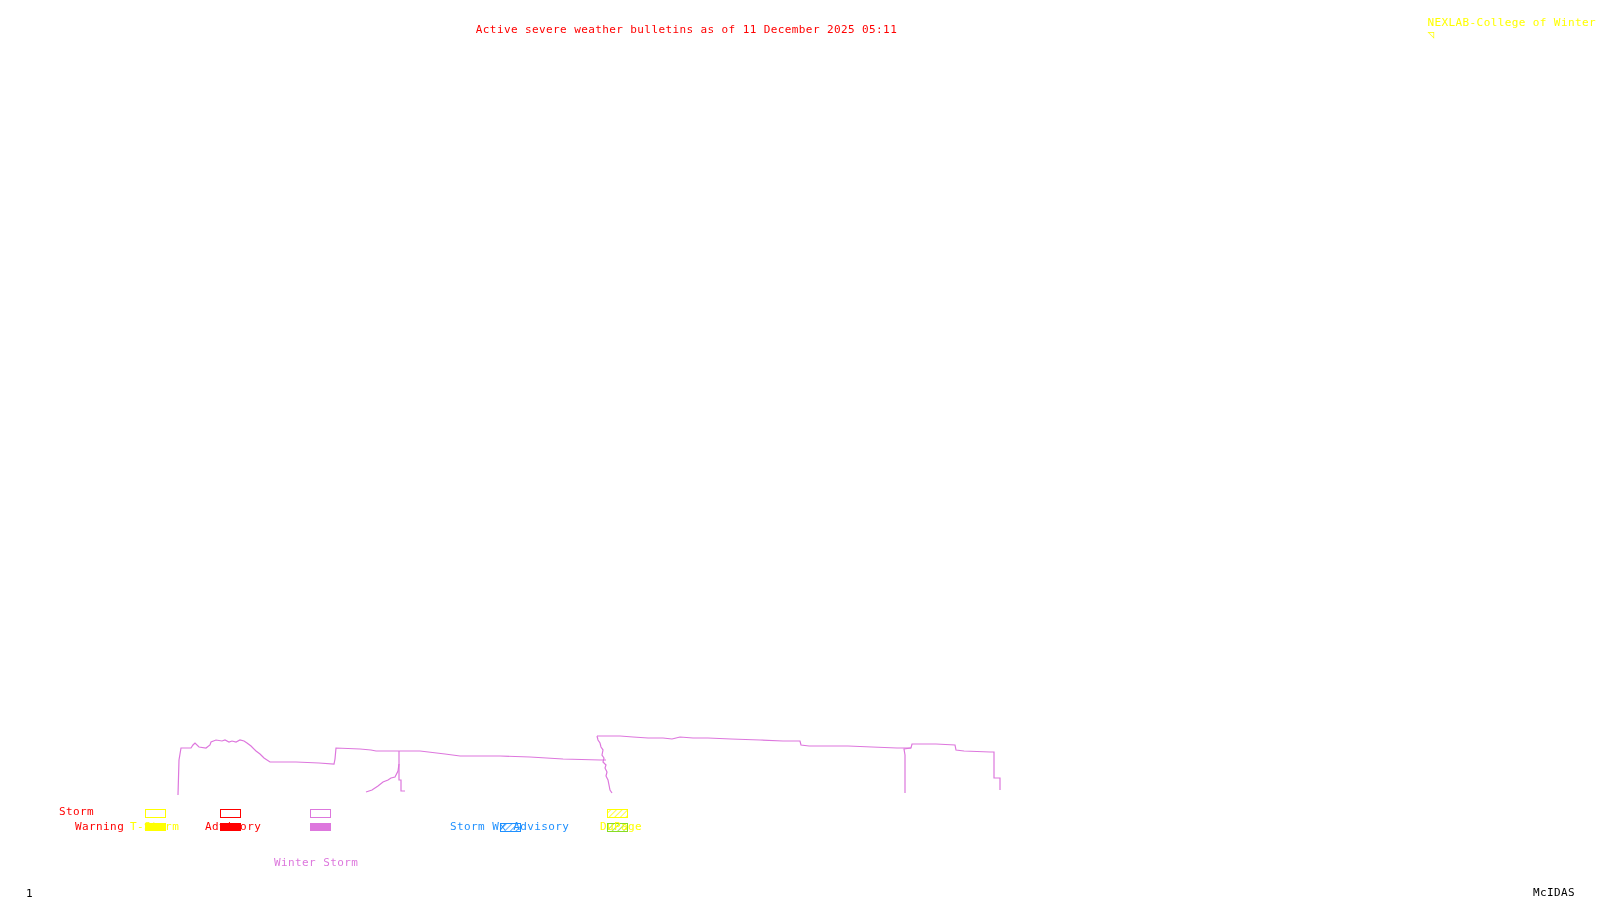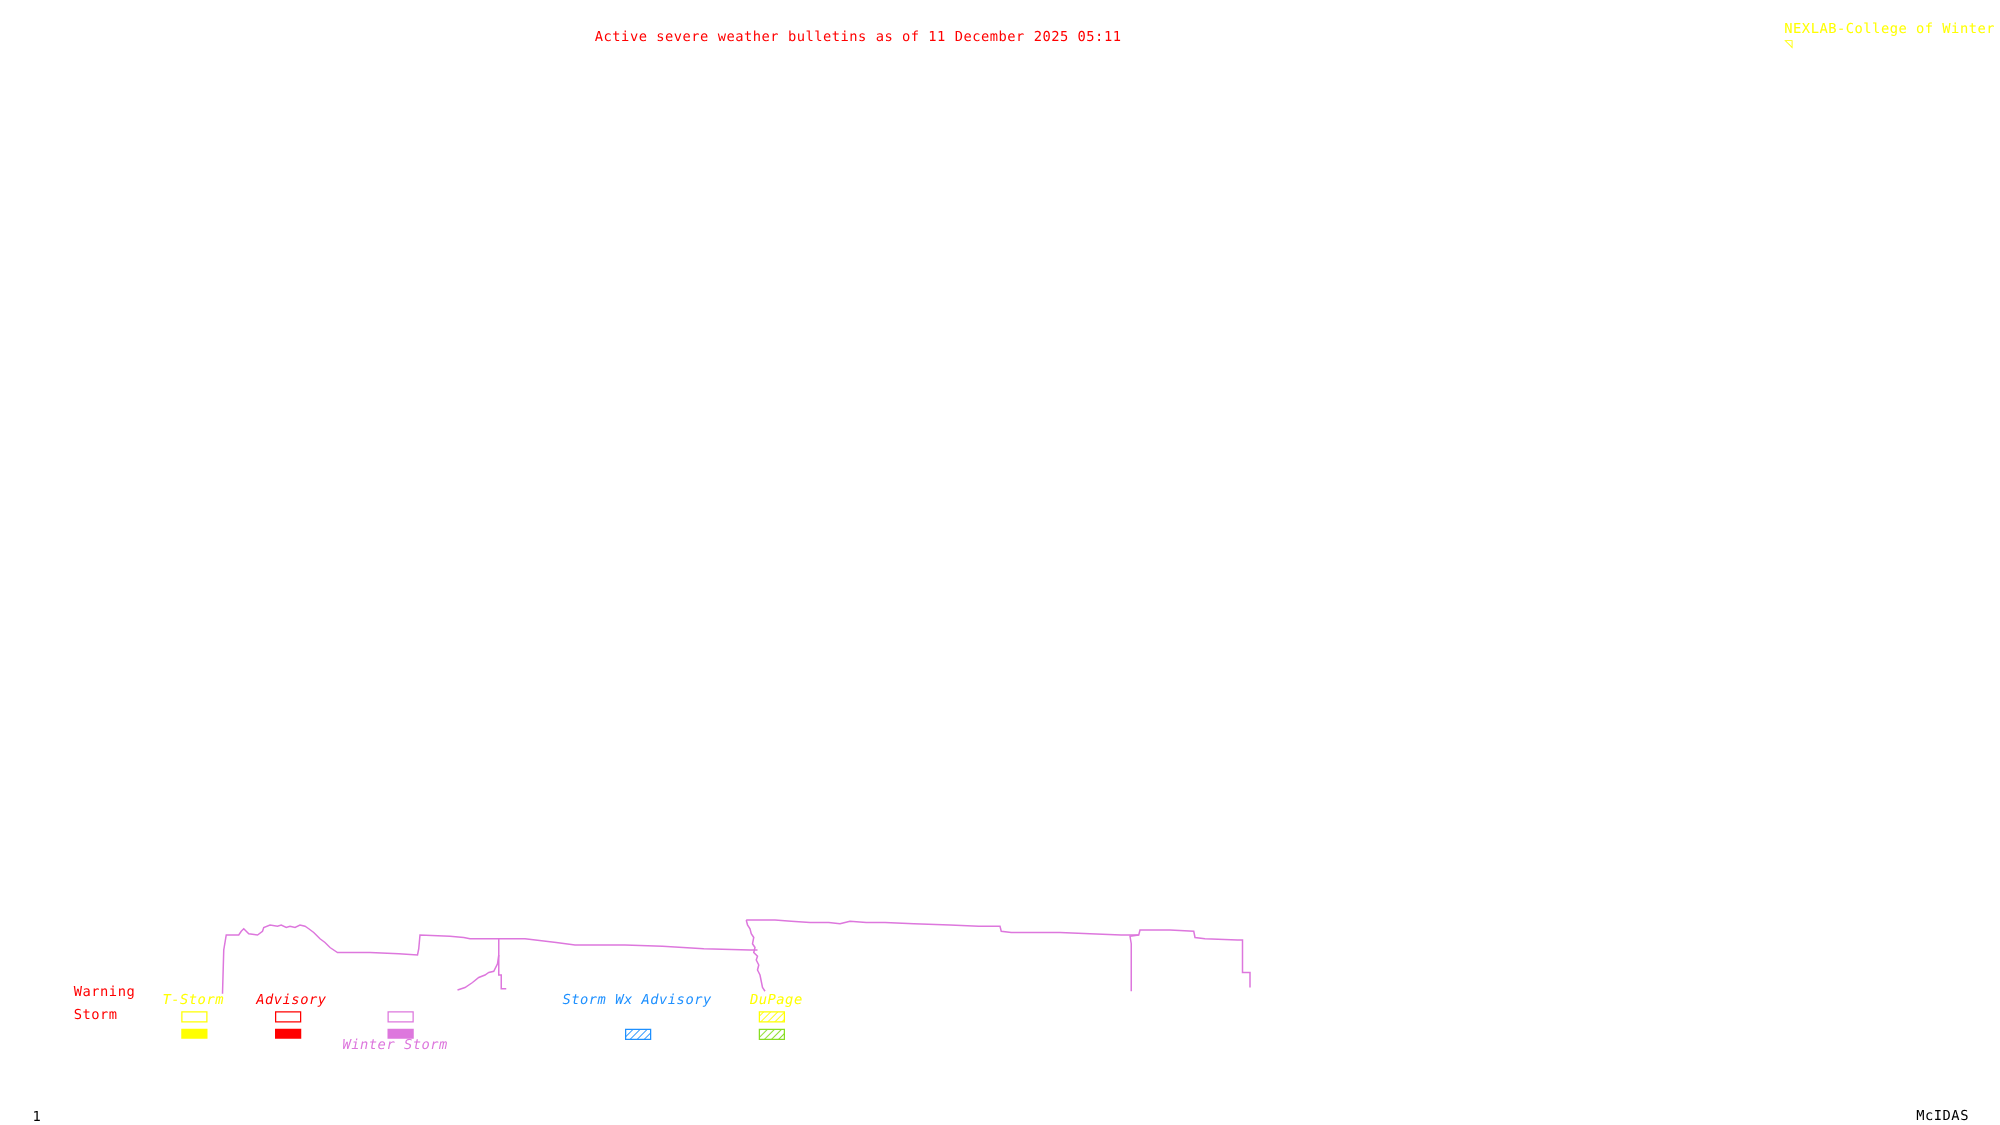--- a/index.html
+++ b/index.html
@@ -5,21 +5,21 @@
     html, body { margin: 0; padding: 0; background: #ffffff; }
     body { width: 1600px; height: 900px; position: relative; overflow: hidden;
            font-family: "DejaVu Sans Mono", monospace; }
     .txt { position: absolute; white-space: pre; font-family: "DejaVu Sans Mono", monospace;
            font-size: 11px; line-height: 12px; letter-spacing: 0.4px; }
     #title { left: 0; width: 1373px; top: 24px; text-align: center; }
     #brand { right: 4px; top: 5px; }
     #frame-num { left: 26px; top: 888px; }
     #mcidas { left: 1533px; top: 887px; }
     #map-svg { position: absolute; left: 0; top: 0; }
-    .hdr { top: 794px; font-style: italic; }
+    .hdr { top: 821px; }
     .rowlbl { left: 59px; }
   </style>
 </head>
 <body>
 
 <svg id="map-svg" width="1600" height="900">
   <defs>
     <pattern id="hatch-blue" patternUnits="userSpaceOnUse" width="4" height="4" patternTransform="rotate(45)">
       <line x1="0" y1="0" x2="0" y2="4" stroke="#1e90ff" stroke-width="1.5"></line>
     </pattern>
@@ -62,16 +62,16 @@
   <span>◹</span>
 </div>
 
 <div class="txt hdr" style="left:130px;color:#ffff00;">T-Storm</div>
 <div class="txt hdr" style="left:205px;color:#ff0000;">Advisory</div>
 <div class="txt hdr" style="left:274px;color:#dd77dd;margin-top:36px;">Winter Storm</div>
 <div class="txt hdr" style="left:450px;color:#1e90ff;">Storm Wx Advisory</div>
 <div class="txt hdr" style="left:600px;color:#ffff00;">DuPage</div>
 
 <div class="txt rowlbl" style="top:806px;color:#ff0000;">Storm</div>
-<div class="txt rowlbl" style="top:788px;color:#ff0000;">Warning</div>
+<div class="txt rowlbl" style="top:821px;color:#ff0000;margin-left:16px;">Warning</div>
 
 <div id="frame-num" class="txt" style="color:#000000;">1</div>
 <div id="mcidas" class="txt" style="color:#000000;text-align:center;">McIDAS</div>
 
 </body></html>

